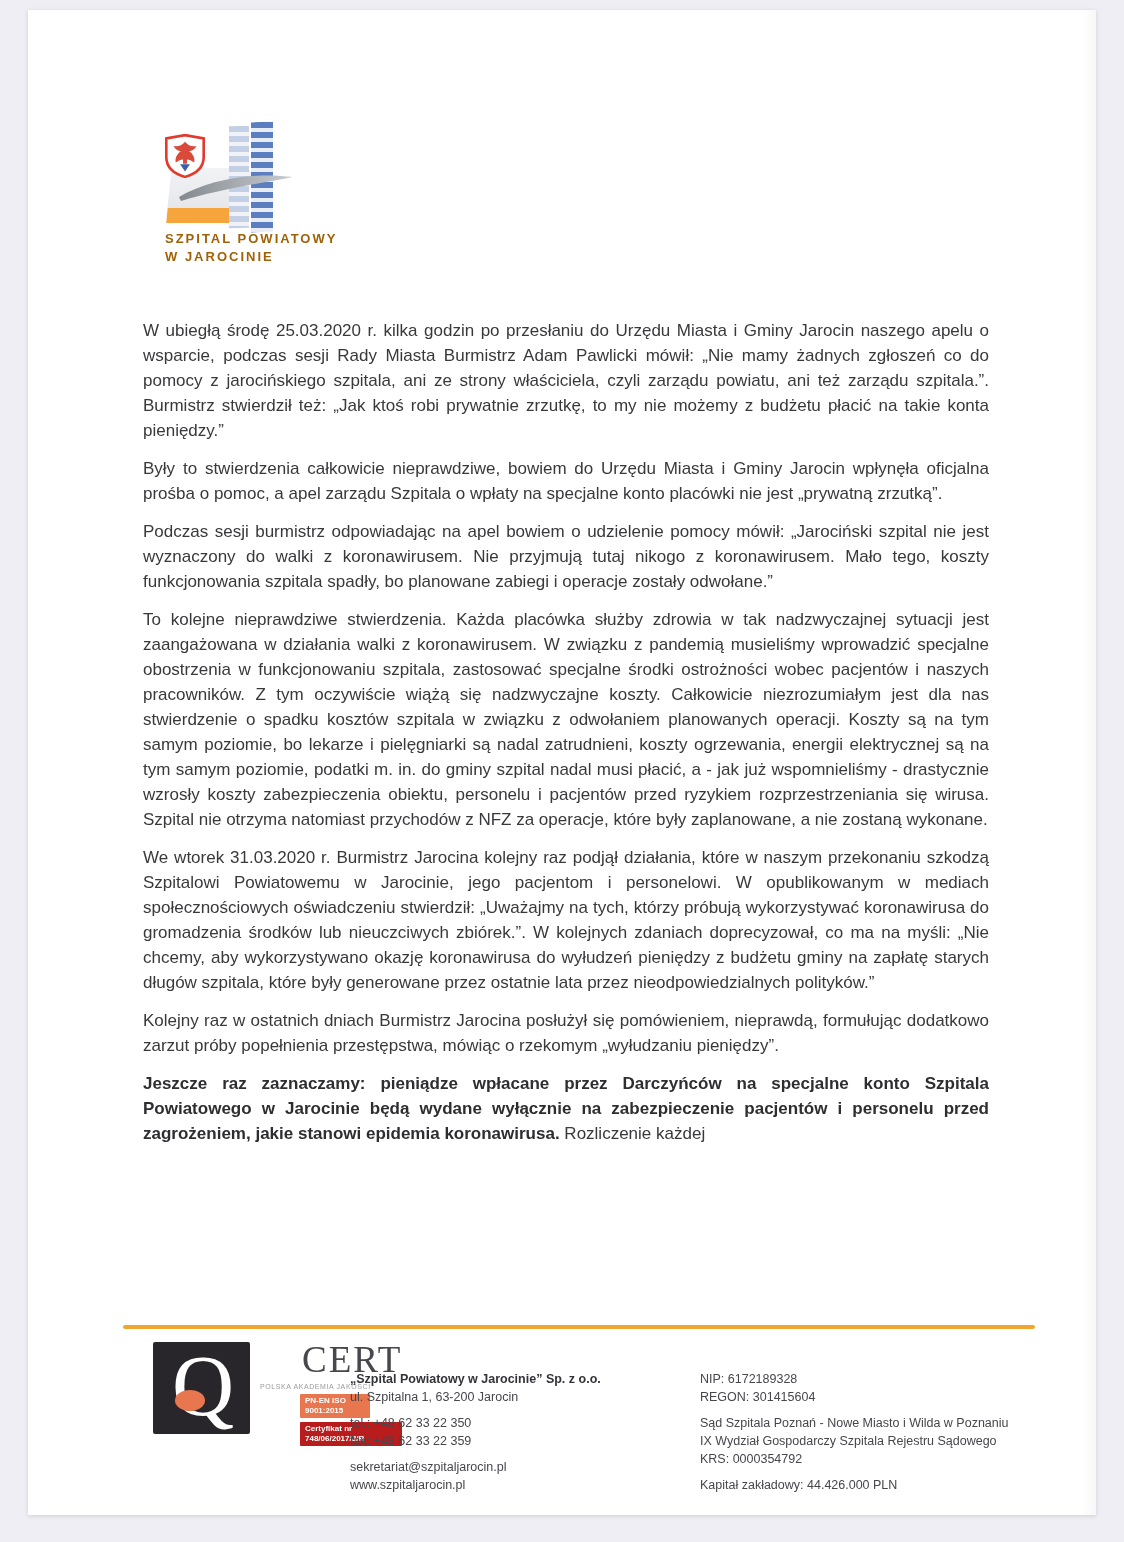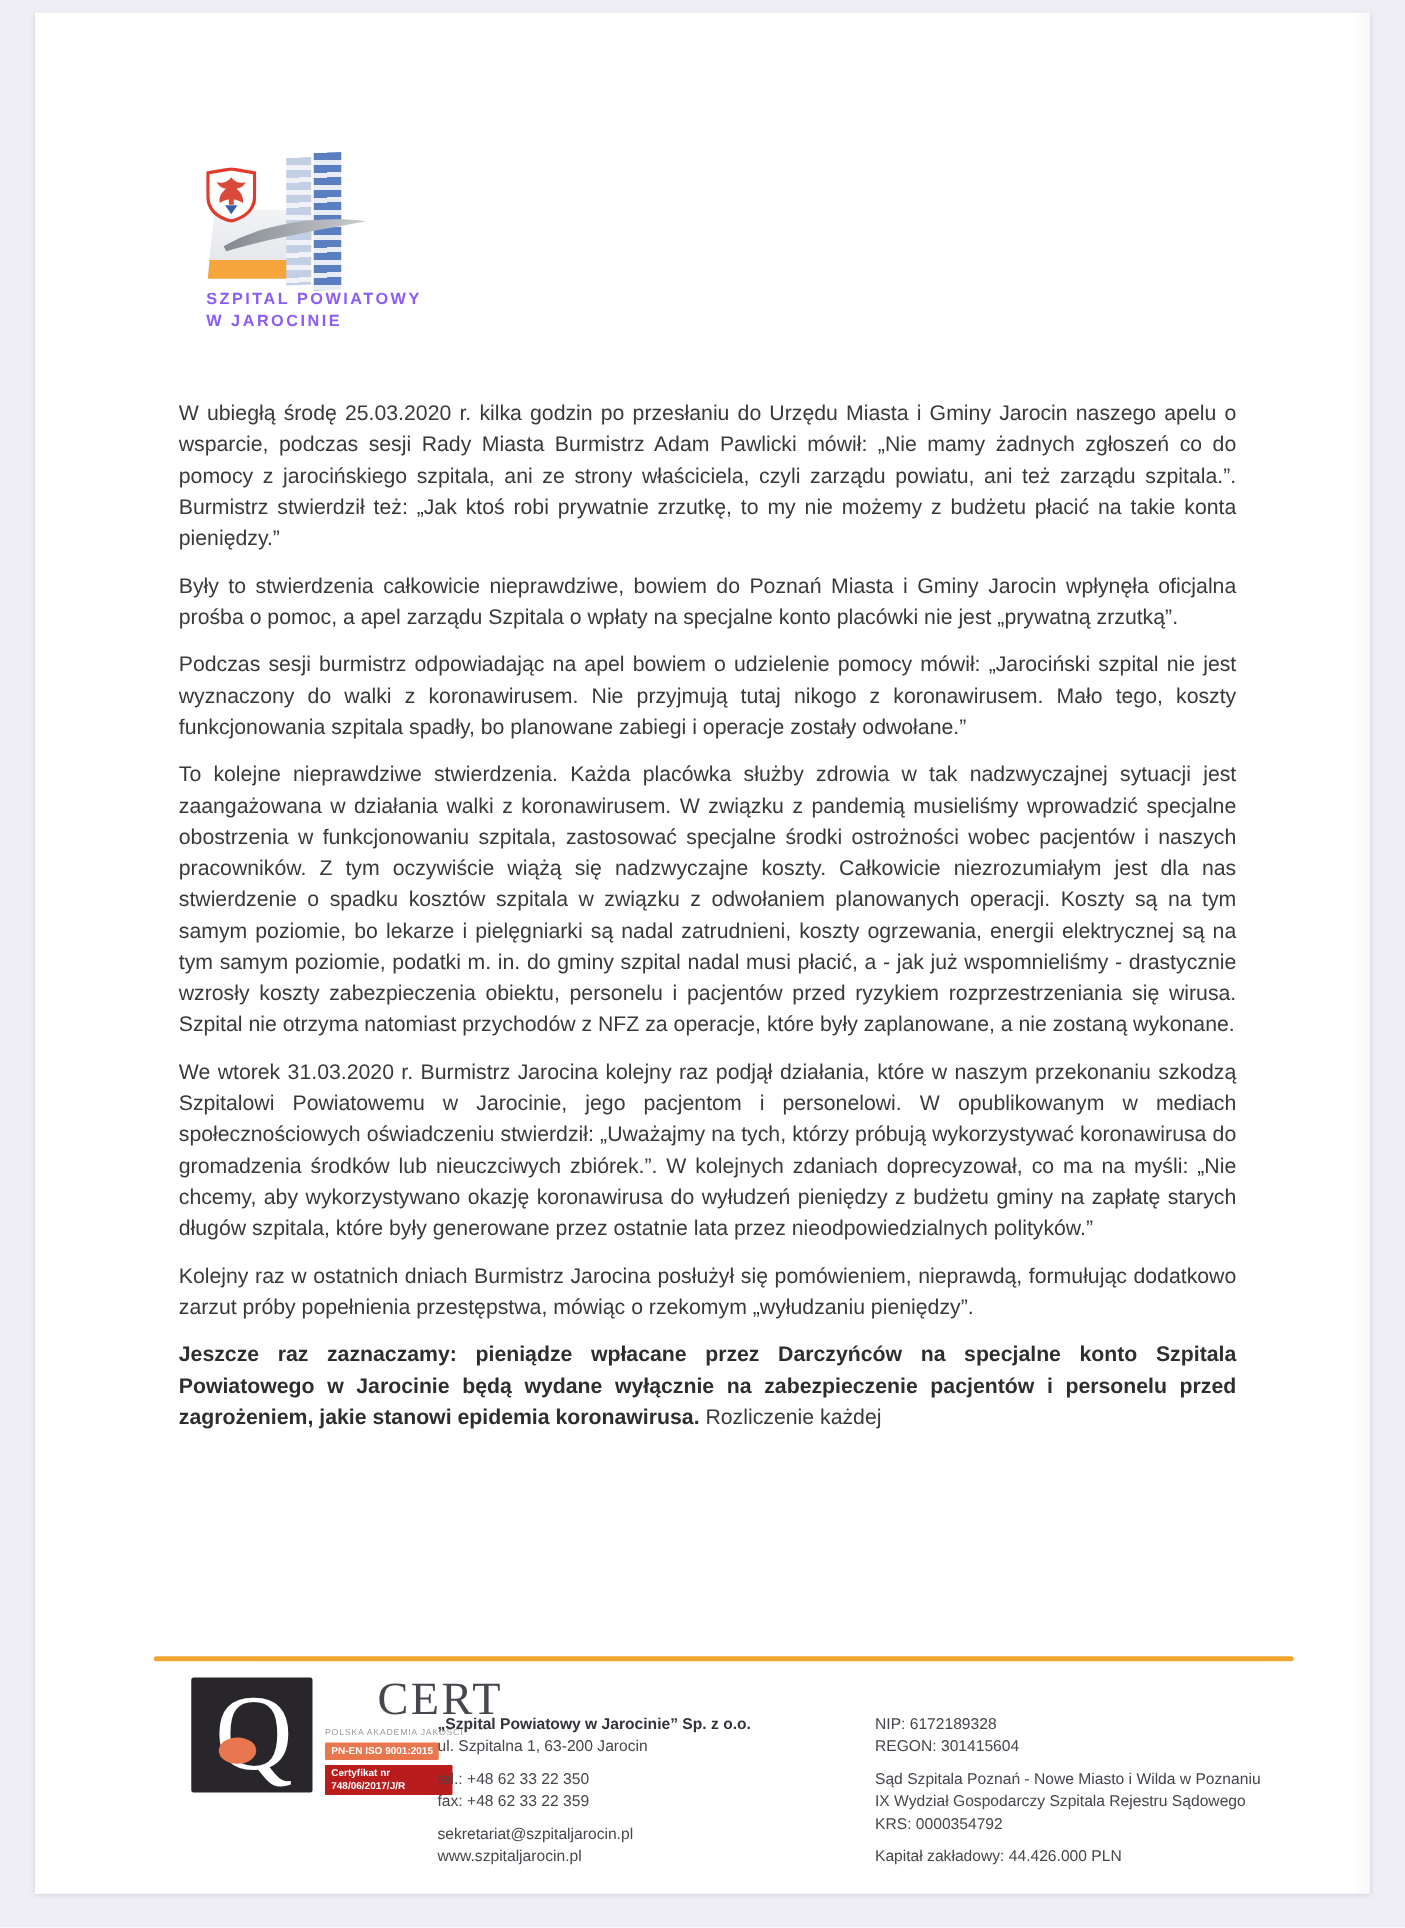--- a/index.html
+++ b/index.html
@@ -39,21 +39,21 @@
   }
   .logo .tower-right{
     position:absolute;left:88px;top:0px;width:22px;height:110px;
     background:repeating-linear-gradient(180deg,#5b7ec0 0 6px,#e8ecf4 6px 10px);
     transform:skewY(-2deg);
   }
   .logo .swoosh{position:absolute;left:14px;top:48px;width:118px;height:32px;}
   .logo .shield{position:absolute;left:2px;top:12px;width:40px;height:44px;}
   .logo .caption{
     position:absolute;left:2px;top:108px;width:190px;
-    color:#8b5cf6;font-size:13px;font-weight:700;letter-spacing:2px;line-height:18px;
+    color:#a16207;font-size:13px;font-weight:700;letter-spacing:2px;line-height:18px;
   }
 
   
   .content{
     position:absolute;left:115px;top:308px;width:846px;
     color:#39393c;font-size:17px;line-height:25px;text-align:justify;
   }
   .content p{margin:0 0 13px 0;}
   .content p.final b{color:#2e2e31;}
 
@@ -78,21 +78,21 @@
   .certblock{position:absolute;left:232px;top:1330px;width:110px;}
   .certblock .cert-name{
     font-family:"Liberation Serif","DejaVu Serif",serif;
     font-size:37px;line-height:40px;color:#47474d;letter-spacing:2px;margin-left:42px;
   }
   .certblock .cert-sub{
     font-size:7px;color:#9a9aa0;letter-spacing:0.6px;margin-top:3px;white-space:nowrap;
   }
   .badge{
     display:inline-block;color:#ffffff;font-size:8px;font-weight:700;
-    padding:2px 5px;border-radius:1px;margin-top:4px;line-height:10px;
+    padding:2px 5px;border-radius:1px;margin-top:4px;line-height:10px;margin-left:40px;
   }
   .fcol{position:absolute;font-size:12.5px;line-height:18px;color:#46464c;margin-top:28px;}
   .fcol .b{font-weight:700;color:#33333a;}
   .fcol .gap{height:8px;}
   .col-mid{left:322px;top:1332px;width:330px;}
   .col-right{left:672px;top:1332px;width:340px;}
 </style>
 </head>
 <body>
 
@@ -122,21 +122,21 @@
       </svg>
     </div>
     <div class="caption">
       <div>SZPITAL POWIATOWY</div>
       <div>W JAROCINIE</div>
     </div>
   </div>
 
   <div class="content">
     <p>W ubiegłą środę 25.03.2020 r. kilka godzin po przesłaniu do Urzędu Miasta i Gminy Jarocin naszego apelu o wsparcie, podczas sesji Rady Miasta Burmistrz Adam Pawlicki mówił: „Nie mamy żadnych zgłoszeń co do pomocy z jarocińskiego szpitala, ani ze strony właściciela, czyli zarządu powiatu, ani też zarządu szpitala.”. Burmistrz stwierdził też: „Jak ktoś robi prywatnie zrzutkę, to my nie możemy z budżetu płacić na takie konta pieniędzy.”</p>
-    <p>Były to stwierdzenia całkowicie nieprawdziwe, bowiem do Poznań Miasta i Gminy Jarocin wpłynęła oficjalna prośba o pomoc, a apel zarządu Szpitala o wpłaty na specjalne konto placówki nie jest „prywatną zrzutką”.</p>
+    <p>Były to stwierdzenia całkowicie nieprawdziwe, bowiem do Urzędu Miasta i Gminy Jarocin wpłynęła oficjalna prośba o pomoc, a apel zarządu Szpitala o wpłaty na specjalne konto placówki nie jest „prywatną zrzutką”.</p>
     <p>Podczas sesji burmistrz odpowiadając na apel bowiem o udzielenie pomocy mówił: „Jarociński szpital nie jest wyznaczony do walki z koronawirusem. Nie przyjmują tutaj nikogo z koronawirusem. Mało tego, koszty funkcjonowania szpitala spadły, bo planowane zabiegi i operacje zostały odwołane.”</p>
     <p>To kolejne nieprawdziwe stwierdzenia. Każda placówka służby zdrowia w tak nadzwyczajnej sytuacji jest zaangażowana w działania walki z koronawirusem. W związku z pandemią musieliśmy wprowadzić specjalne obostrzenia w funkcjonowaniu szpitala, zastosować specjalne środki ostrożności wobec pacjentów i naszych pracowników. Z tym oczywiście wiążą się nadzwyczajne koszty. Całkowicie niezrozumiałym jest dla nas stwierdzenie o spadku kosztów szpitala w związku z odwołaniem planowanych operacji. Koszty są na tym samym poziomie, bo lekarze i pielęgniarki są nadal zatrudnieni, koszty ogrzewania, energii elektrycznej są na tym samym poziomie, podatki m. in. do gminy szpital nadal musi płacić, a - jak już wspomnieliśmy - drastycznie wzrosły koszty zabezpieczenia obiektu, personelu i pacjentów przed ryzykiem rozprzestrzeniania się wirusa. Szpital nie otrzyma natomiast przychodów z NFZ za operacje, które były zaplanowane, a nie zostaną wykonane.</p>
     <p>We wtorek 31.03.2020 r. Burmistrz Jarocina kolejny raz podjął działania, które w naszym przekonaniu szkodzą Szpitalowi Powiatowemu w Jarocinie, jego pacjentom i personelowi. W opublikowanym w mediach społecznościowych oświadczeniu stwierdził: „Uważajmy na tych, którzy próbują wykorzystywać koronawirusa do gromadzenia środków lub nieuczciwych zbiórek.”. W kolejnych zdaniach doprecyzował, co ma na myśli: „Nie chcemy, aby wykorzystywano okazję koronawirusa do wyłudzeń pieniędzy z budżetu gminy na zapłatę starych długów szpitala, które były generowane przez ostatnie lata przez nieodpowiedzialnych polityków.”</p>
     <p>Kolejny raz w ostatnich dniach Burmistrz Jarocina posłużył się pomówieniem, nieprawdą, formułując dodatkowo zarzut próby popełnienia przestępstwa, mówiąc o rzekomym „wyłudzaniu pieniędzy”.</p>
     <p class="final"><b>Jeszcze raz zaznaczamy: pieniądze wpłacane przez Darczyńców na specjalne konto Szpitala Powiatowego w Jarocinie będą wydane wyłącznie na zabezpieczenie pacjentów i personelu przed zagrożeniem, jakie stanowi epidemia koronawirusa.</b><span> Rozliczenie każdej</span></p>
   </div>
 
   <div class="sep" style="background:#f0a52e;"></div>
 
   <div class="qcert">

